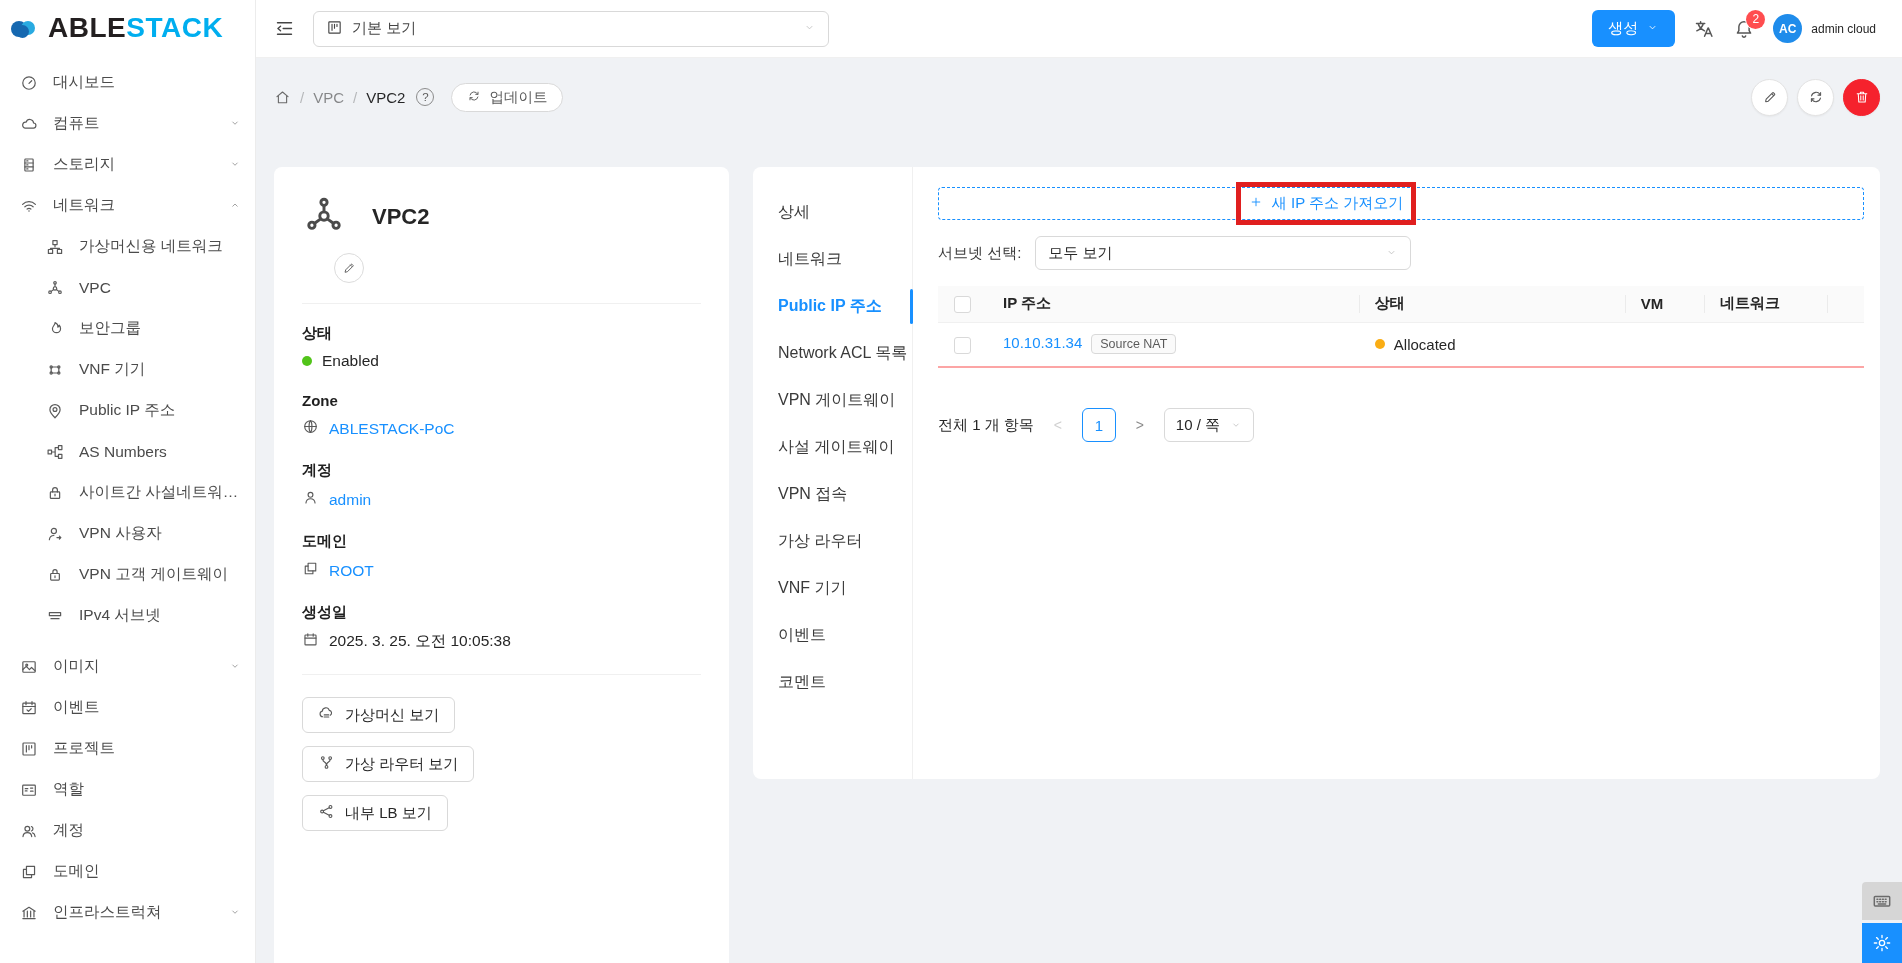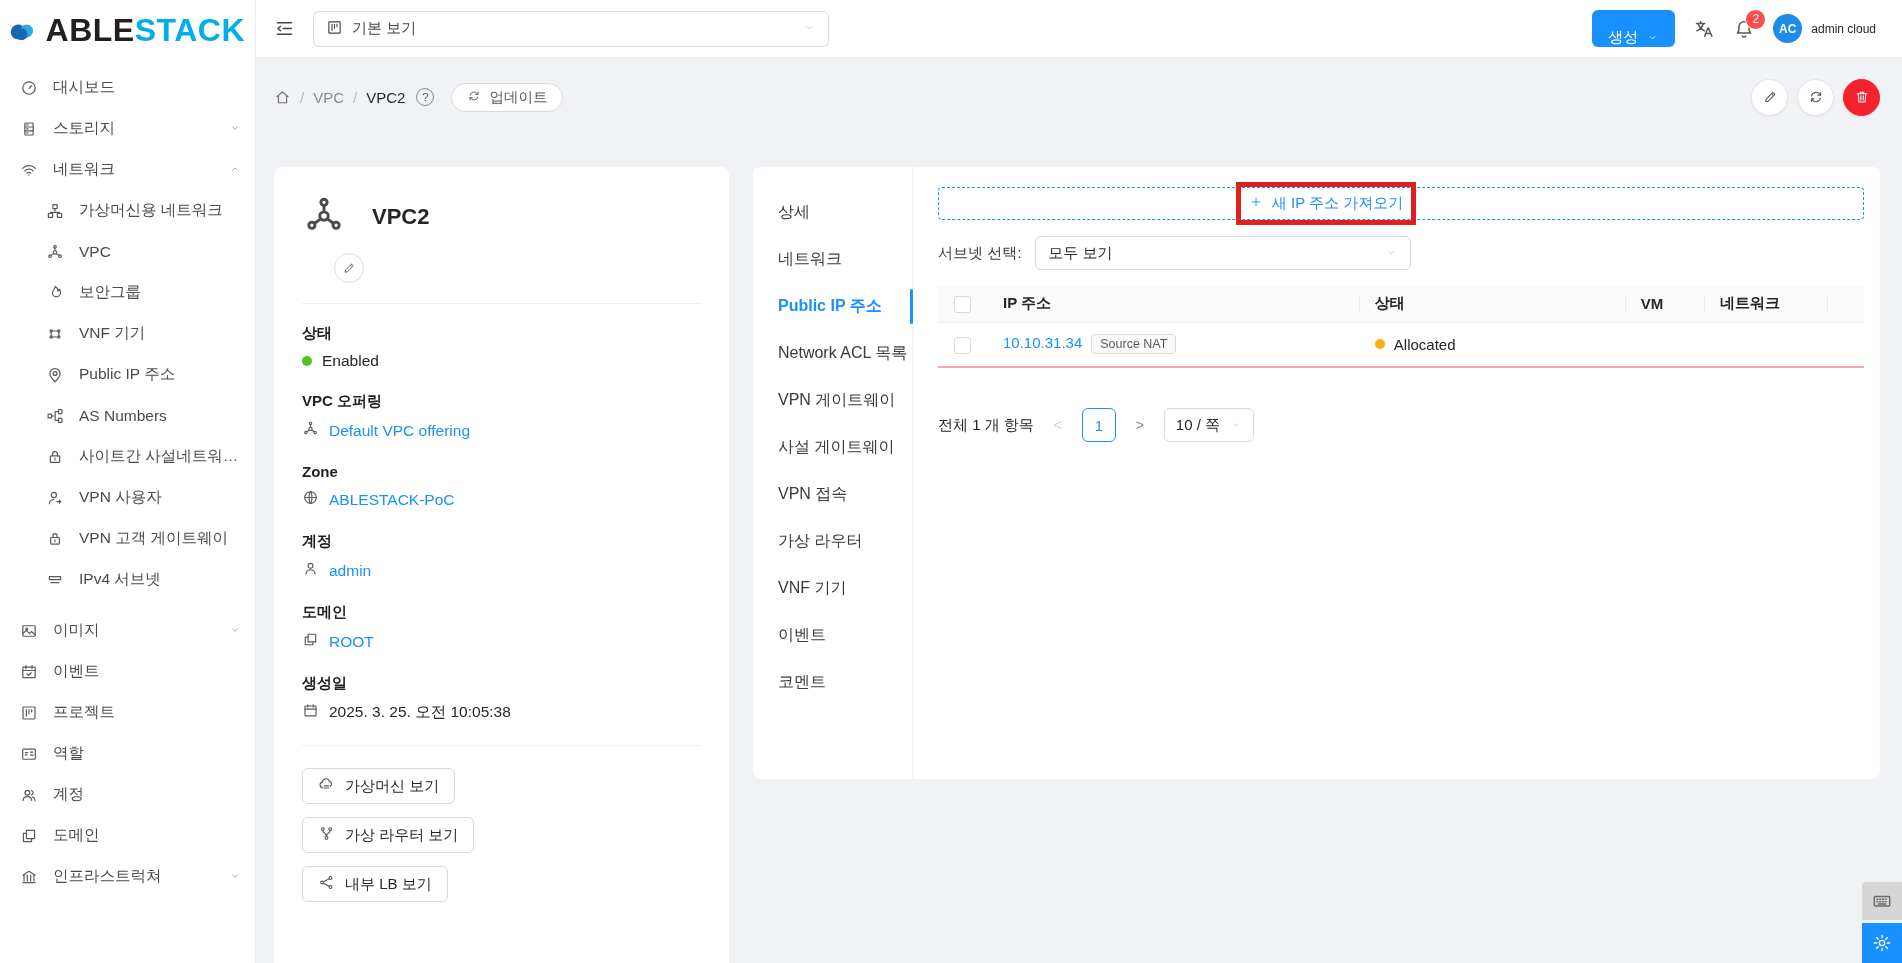--- a/index.html
+++ b/index.html
@@ -5,21 +5,21 @@
   * { box-sizing: border-box; margin: 0; padding: 0; }
   html,body { width:1902px; height:963px; overflow:hidden;
     font-family:"Liberation Sans","DejaVu Sans",sans-serif;
     background:#f0f2f5; color:#262626; }
   .app { display:flex; width:1902px; height:963px; }
 
   
   .sidebar { width:256px; min-width:256px; background:#fff; height:100%;
     border-right:1px solid #ececec; overflow:hidden; }
   .logo { display:flex; align-items:center; gap:6px; padding:12px 10px 10px 8px; cursor:pointer; }
-  .logo-text { font-size:32px; font-weight:bold; letter-spacing:.5px; }
+  .logo-text { font-size:28px; font-weight:bold; letter-spacing:.5px; }
   .logo-able { color:#231f20; }
   .logo-stack { color:#00aeef; }
   #side-menu { padding-top:8px; }
   .side-item { display:flex; align-items:center; height:41px; padding:0 14px 0 20px;
     color:#4b4b4b; font-size:15.5px; cursor:pointer; }
   .side-item .mi { margin-right:15px; flex:none; color:#5a5a5a; }
   .side-item.sub { padding-left:46px; }
   .side-item .milabel { white-space:nowrap; overflow:hidden; text-overflow:ellipsis; }
   .side-item .chev { margin-left:auto; color:#8c8c8c; }
   .gap-top { margin-top:10px; }
@@ -28,21 +28,21 @@
   .main { flex:1; display:flex; flex-direction:column; min-width:0; }
   .topbar { height:58px; background:#fff; border-bottom:1px solid #f0f0f0;
     display:flex; align-items:center; padding:0 26px 0 18px; gap:18px; }
   .fold-btn { color:#444; cursor:pointer; display:flex; }
   .view-select { width:516px; height:36px; border:1px solid #d9d9d9; border-radius:6px;
     display:flex; align-items:center; padding:0 12px; gap:9px; color:#444;
     font-size:15px; background:#fff; cursor:pointer; }
   .view-select .vs-chev { margin-left:auto; color:#bfbfbf; }
   .top-spacer { flex:1; }
   .create-btn { background:#1890ff; color:#fff; border:none; border-radius:6px;
-    height:37px; padding:0 16px; font-size:15px; display:flex; align-items:flex-end;
+    height:37px; padding:0 16px; font-size:15px; display:flex; align-items:center;
     gap:8px; cursor:pointer; font-family:inherit; }
   .icon-btn { color:#555; cursor:pointer; display:flex; position:relative; }
   .badge { position:absolute; top:-8px; right:-10px; min-width:19px; height:19px;
     background:#ff4d4f; color:#fff; border-radius:10px; font-size:12px; line-height:19px;
     text-align:center; padding:0 4px; box-shadow:0 0 0 1px #fff; }
   .avatar { width:29px; height:29px; border-radius:50%; background:#1f8ceb; color:#fff;
     font-size:12px; font-weight:bold; display:flex; align-items:center; justify-content:center; }
   .user-wrap { display:flex; align-items:center; gap:9px; cursor:pointer; }
   .username { font-size:12px; color:#262626; }
 
@@ -157,20 +157,29 @@
       </svg>
       <span class="logo-text"><span class="logo-able">ABLE</span><span class="logo-stack">STACK</span></span>
     </div>
     <nav id="side-menu">
         <div class="side-item">
           <svg width="18" height="18" viewBox="0 0 24 24" fill="none" stroke="currentColor" stroke-width="1.6" stroke-linecap="round" stroke-linejoin="round" class="mi">
             <circle cx="12" cy="12" r="8.3"></circle>
             <path d="M12 12.6l3.6-3.6"></path>
           </svg>
           <span class="milabel">대시보드</span>
+        </div>
+        <div class="side-item">
+          <svg width="18" height="18" viewBox="0 0 24 24" fill="none" stroke="currentColor" stroke-width="1.6" stroke-linecap="round" stroke-linejoin="round" class="mi">
+            <path d="M6.8 17.5h10.7a3.4 3.4 0 00.6-6.8 5 5 0 00-9.8-1.1 4 4 0 00-1.5 7.9z"></path>
+          </svg>
+          <span class="milabel">컴퓨트</span>
+          <span class="chev"><svg width="12" height="12" viewBox="0 0 24 24" fill="none" stroke="currentColor" stroke-width="1.6" stroke-linecap="round" stroke-linejoin="round">
+              <path d="M7.5 10l4.5 4.5L16.5 10"></path>
+            </svg></span>
         </div>
         <div class="side-item">
           <svg width="18" height="18" viewBox="0 0 24 24" fill="none" stroke="currentColor" stroke-width="1.6" stroke-linecap="round" stroke-linejoin="round" class="mi">
             <rect x="6.5" y="4" width="11" height="16" rx="1"></rect>
             <path d="M6.5 9.3h11M6.5 14.6h11M9 6.6h1.6M9 11.9h1.6M9 17.2h1.6"></path>
           </svg>
           <span class="milabel">스토리지</span>
           <span class="chev"><svg width="12" height="12" viewBox="0 0 24 24" fill="none" stroke="currentColor" stroke-width="1.6" stroke-linecap="round" stroke-linejoin="round">
               <path d="M7.5 10l4.5 4.5L16.5 10"></path>
             </svg></span>
@@ -427,33 +436,20 @@
                 <path d="M5.4 18.6l.9-3.4 9.4-9.4a1.2 1.2 0 011.7 0l1.4 1.4a1.2 1.2 0 010 1.7l-9.4 9.4-3.4.9zM14.5 6.9l2.6 2.6"></path>
               </svg>
             </span>
           <div class="divider"></div>
           <div id="dc-fields">
               <div class="field">
                 <div class="field-label">상태</div>
                 <div class="field-value">
                   <span class="status-dot" style="background:#52c41a"></span>
                   <span>Enabled</span>
-                </div>
-              </div>
-              <div class="field">
-                <div class="field-label">VPC 오퍼링</div>
-                <div class="field-value link">
-                  <span class="fv-icon"><svg width="17" height="17" viewBox="0 0 24 24" fill="none" stroke="currentColor" stroke-width="1.6" stroke-linecap="round" stroke-linejoin="round">
-                      <circle cx="12" cy="12.6" r="2.3"></circle>
-                      <circle cx="12" cy="5.1" r="1.7"></circle>
-                      <circle cx="5.4" cy="17.6" r="1.7"></circle>
-                      <circle cx="18.6" cy="17.6" r="1.7"></circle>
-                      <path d="M12 6.8v3.5M10.2 14.1l-3.3 2.4M13.8 14.1l3.3 2.4"></path>
-                    </svg></span>
-                  <span>Default VPC offering</span>
                 </div>
               </div>
               <div class="field">
                 <div class="field-label">Zone</div>
                 <div class="field-value link">
                   <span class="fv-icon"><svg width="17" height="17" viewBox="0 0 24 24" fill="none" stroke="currentColor" stroke-width="1.6" stroke-linecap="round" stroke-linejoin="round">
                       <circle cx="12" cy="12" r="8.2"></circle>
                       <path d="M3.8 12h16.4M12 3.8c2.7 2.5 2.7 13.9 0 16.4-2.7-2.5-2.7-13.9 0-16.4z"></path>
                     </svg></span>
                   <span>ABLESTACK-PoC</span>

